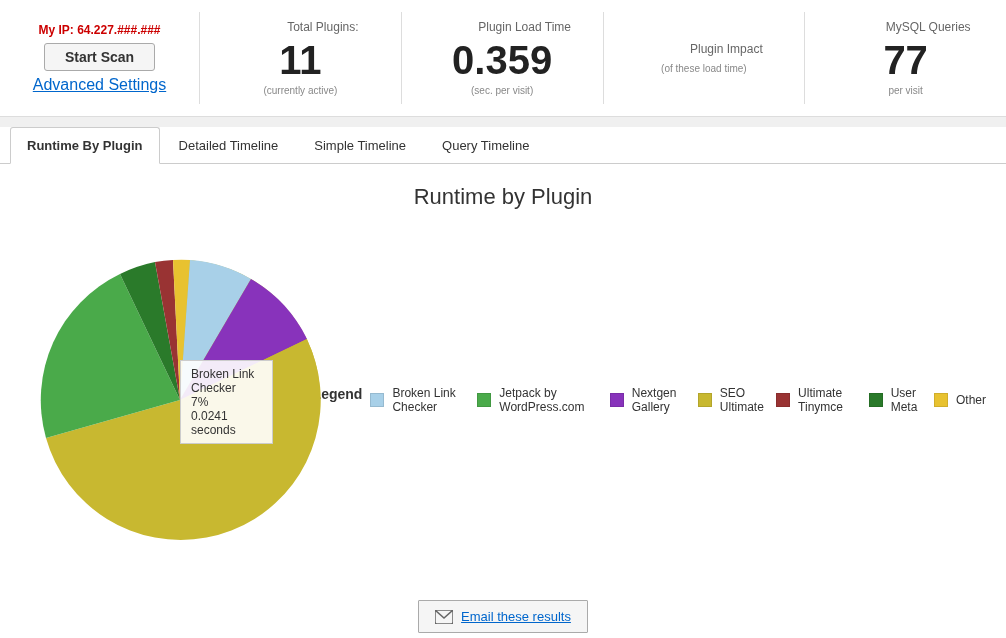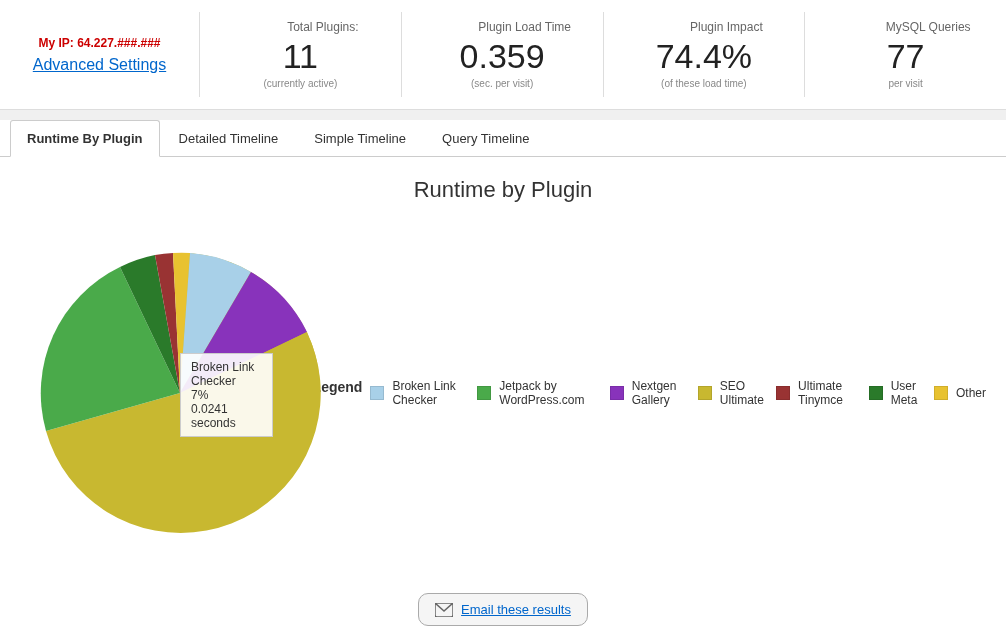--- a/index.html
+++ b/index.html
@@ -60,22 +60,22 @@
     }
 
     .stat-label {
       font-size: 12px;
       color: #666;
       margin-bottom: 4px;
       margin-left: 45px;
     }
 
     .stat-value {
-      font-size: 34px;
-      font-weight: normal;
+      font-size: 40px;
+      font-weight: bold;
       color: #222;
       line-height: 1.1;
     }
 
     .stat-sub {
       font-size: 10px;
       color: #888;
       margin-top: 3px;
     }
 
@@ -184,47 +184,47 @@
       display: flex;
       align-items: center;
       gap: 8px;
       border: 1px solid #aaa;
       padding: 8px 16px;
       background: #f5f5f5;
       cursor: pointer;
       font-size: 13px;
       color: #0066cc;
       text-decoration: underline;
-      border-radius: 10px;
+      border-radius: 1px;
     }
   </style>
 </head>
 <body>
 
 <div class="top-bar">
   <div class="ip-panel">
     <div class="my-ip-label">My IP: 64.227.###.###</div>
+    <button class="start-scan-btn">Start Scan</button>
     <span class="advanced-settings-link">Advanced Settings</span>
   </div>
 
   <div class="stat-panel">
     <div class="stat-label">Total Plugins:</div>
     <div class="stat-value">11</div>
     <div class="stat-sub">(currently active)</div>
   </div>
 
   <div class="stat-panel">
     <div class="stat-label">Plugin Load Time</div>
     <div class="stat-value">0.359</div>
     <div class="stat-sub">(sec. per visit)</div>
   </div>
 
   <div class="stat-panel">
     <div class="stat-label">Plugin Impact</div>
-    <div class="stat-value">74.4%</div>
     <div class="stat-sub">(of these load time)</div>
   </div>
 
   <div class="stat-panel" style="border-right:none;">
     <div class="stat-label">MySQL Queries</div>
     <div class="stat-value">77</div>
     <div class="stat-sub">per visit</div>
   </div>
 </div>
 

